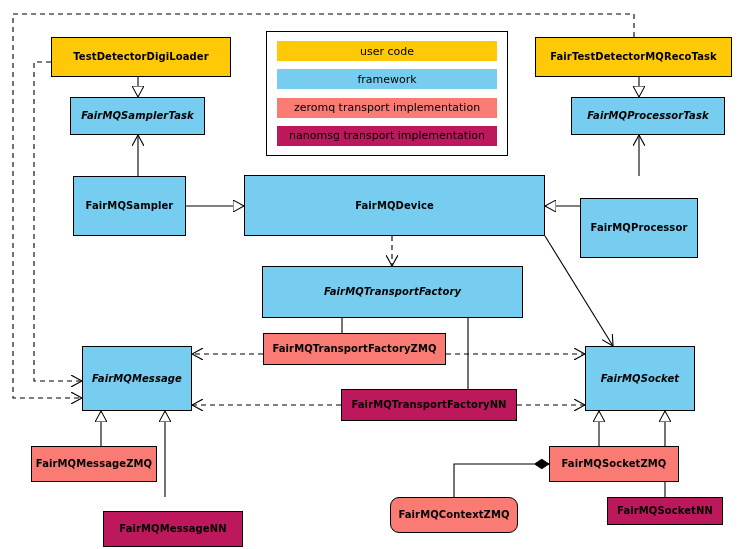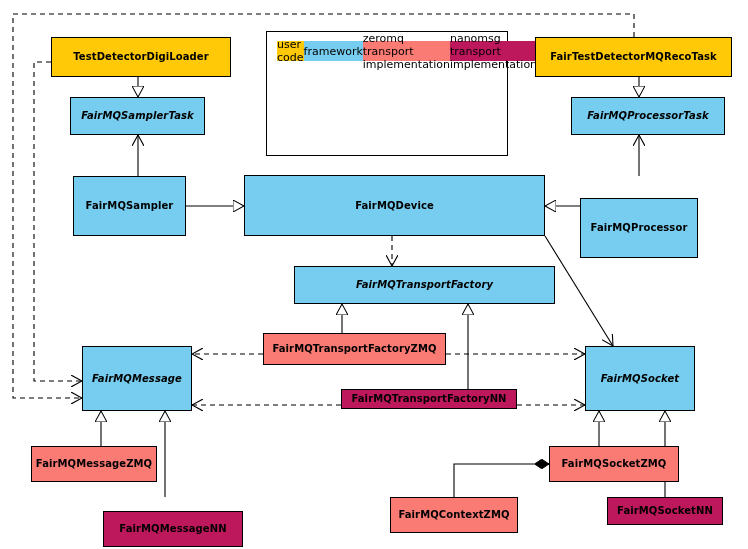--- a/index.html
+++ b/index.html
@@ -53,20 +53,21 @@
     position: absolute;
     left: 266px;
     top: 31px;
     width: 242px;
     height: 125px;
     box-sizing: border-box;
     background: #ffffff;
     border: 1px solid #000000;
     padding: 9px 10px;
     display: flex;
+    flex-direction: column;
     justify-content: space-between;
   }
   .legend-row {
     height: 20px;
     display: flex;
     align-items: center;
     justify-content: center;
     font-size: 11px;
     font-weight: normal;
     color: #000000;
@@ -143,24 +144,24 @@
     <div class="legend-row c-nn">nanomsg transport implementation</div>
   </div>
 
   <div class="node c-user" style="left:51px;top:37px;width:180px;height:40px;">TestDetectorDigiLoader</div>
   <div class="node c-user" style="left:535px;top:37px;width:197px;height:40px;">FairTestDetectorMQRecoTask</div>
   <div class="node c-framework abstract" style="left:70px;top:97px;width:135px;height:38px;">FairMQSamplerTask</div>
   <div class="node c-framework abstract" style="left:571px;top:97px;width:154px;height:38px;">FairMQProcessorTask</div>
   <div class="node c-framework" style="left:73px;top:176px;width:113px;height:60px;">FairMQSampler</div>
   <div class="node c-framework" style="left:244px;top:175px;width:301px;height:61px;">FairMQDevice</div>
   <div class="node c-framework" style="left:580px;top:176px;width:118px;height:60px;margin-top:22px;">FairMQProcessor</div>
-  <div class="node c-framework abstract" style="left:262px;top:266px;width:261px;height:38px;margin-left:32px;">FairMQTransportFactory</div>
+  <div class="node c-framework abstract" style="left:262px;top:266px;width:261px;height:52px;">FairMQTransportFactory</div>
   <div class="node c-zmq" style="left:263px;top:333px;width:183px;height:32px;">FairMQTransportFactoryZMQ</div>
-  <div class="node c-nn" style="left:341px;top:389px;width:176px;height:20px;">FairMQTransportFactoryNN</div>
+  <div class="node c-nn" style="left:341px;top:389px;width:176px;height:32px;">FairMQTransportFactoryNN</div>
   <div class="node c-framework abstract" style="left:82px;top:346px;width:110px;height:65px;">FairMQMessage</div>
   <div class="node c-framework abstract" style="left:585px;top:346px;width:110px;height:65px;">FairMQSocket</div>
   <div class="node c-zmq" style="left:31px;top:446px;width:126px;height:36px;">FairMQMessageZMQ</div>
   <div class="node c-nn" style="left:103px;top:494px;width:140px;height:36px;margin-top:17px;">FairMQMessageNN</div>
   <div class="node c-zmq" style="left:549px;top:446px;width:130px;height:36px;">FairMQSocketZMQ</div>
   <div class="node c-nn" style="left:607px;top:497px;width:116px;height:28px;">FairMQSocketNN</div>
-  <div class="node c-zmq" style="left:390px;top:497px;width:128px;height:36px;">FairMQContextZMQ</div>
+  <div class="node c-zmq" style="left:390px;top:497px;width:128px;height:36px;border-radius:9px;">FairMQContextZMQ</div>
 
 </div>
 
 </body></html>

